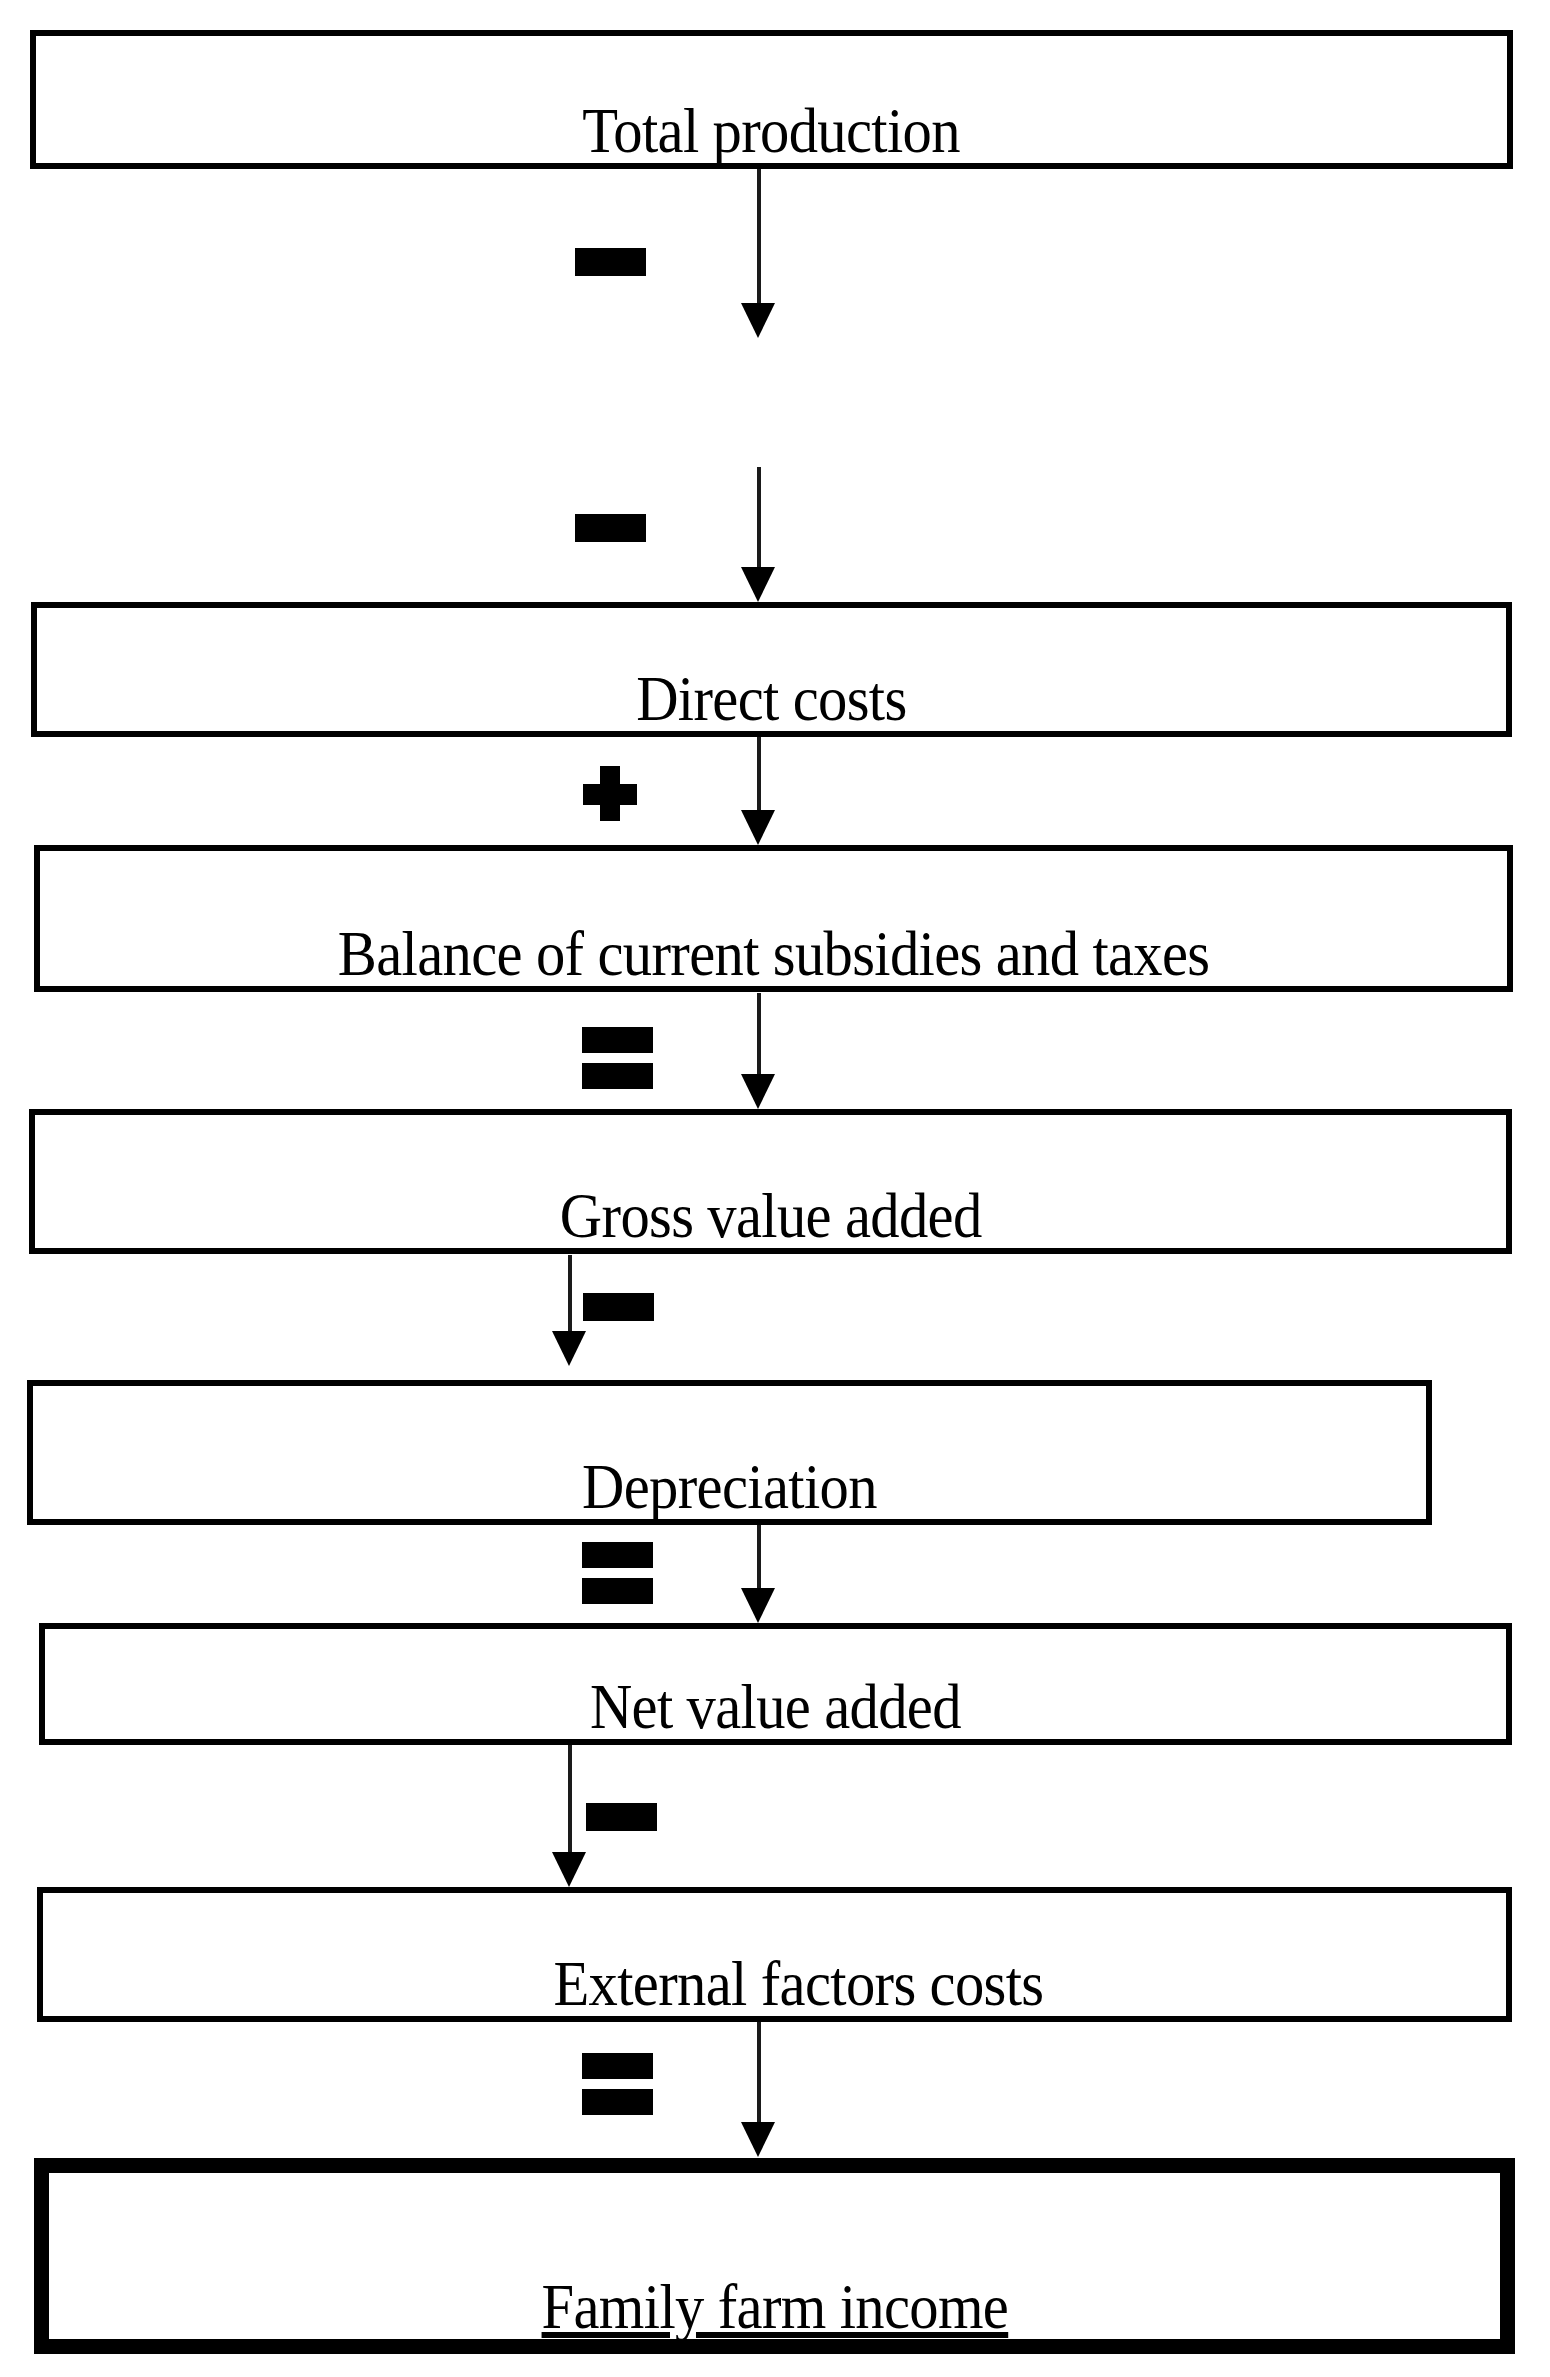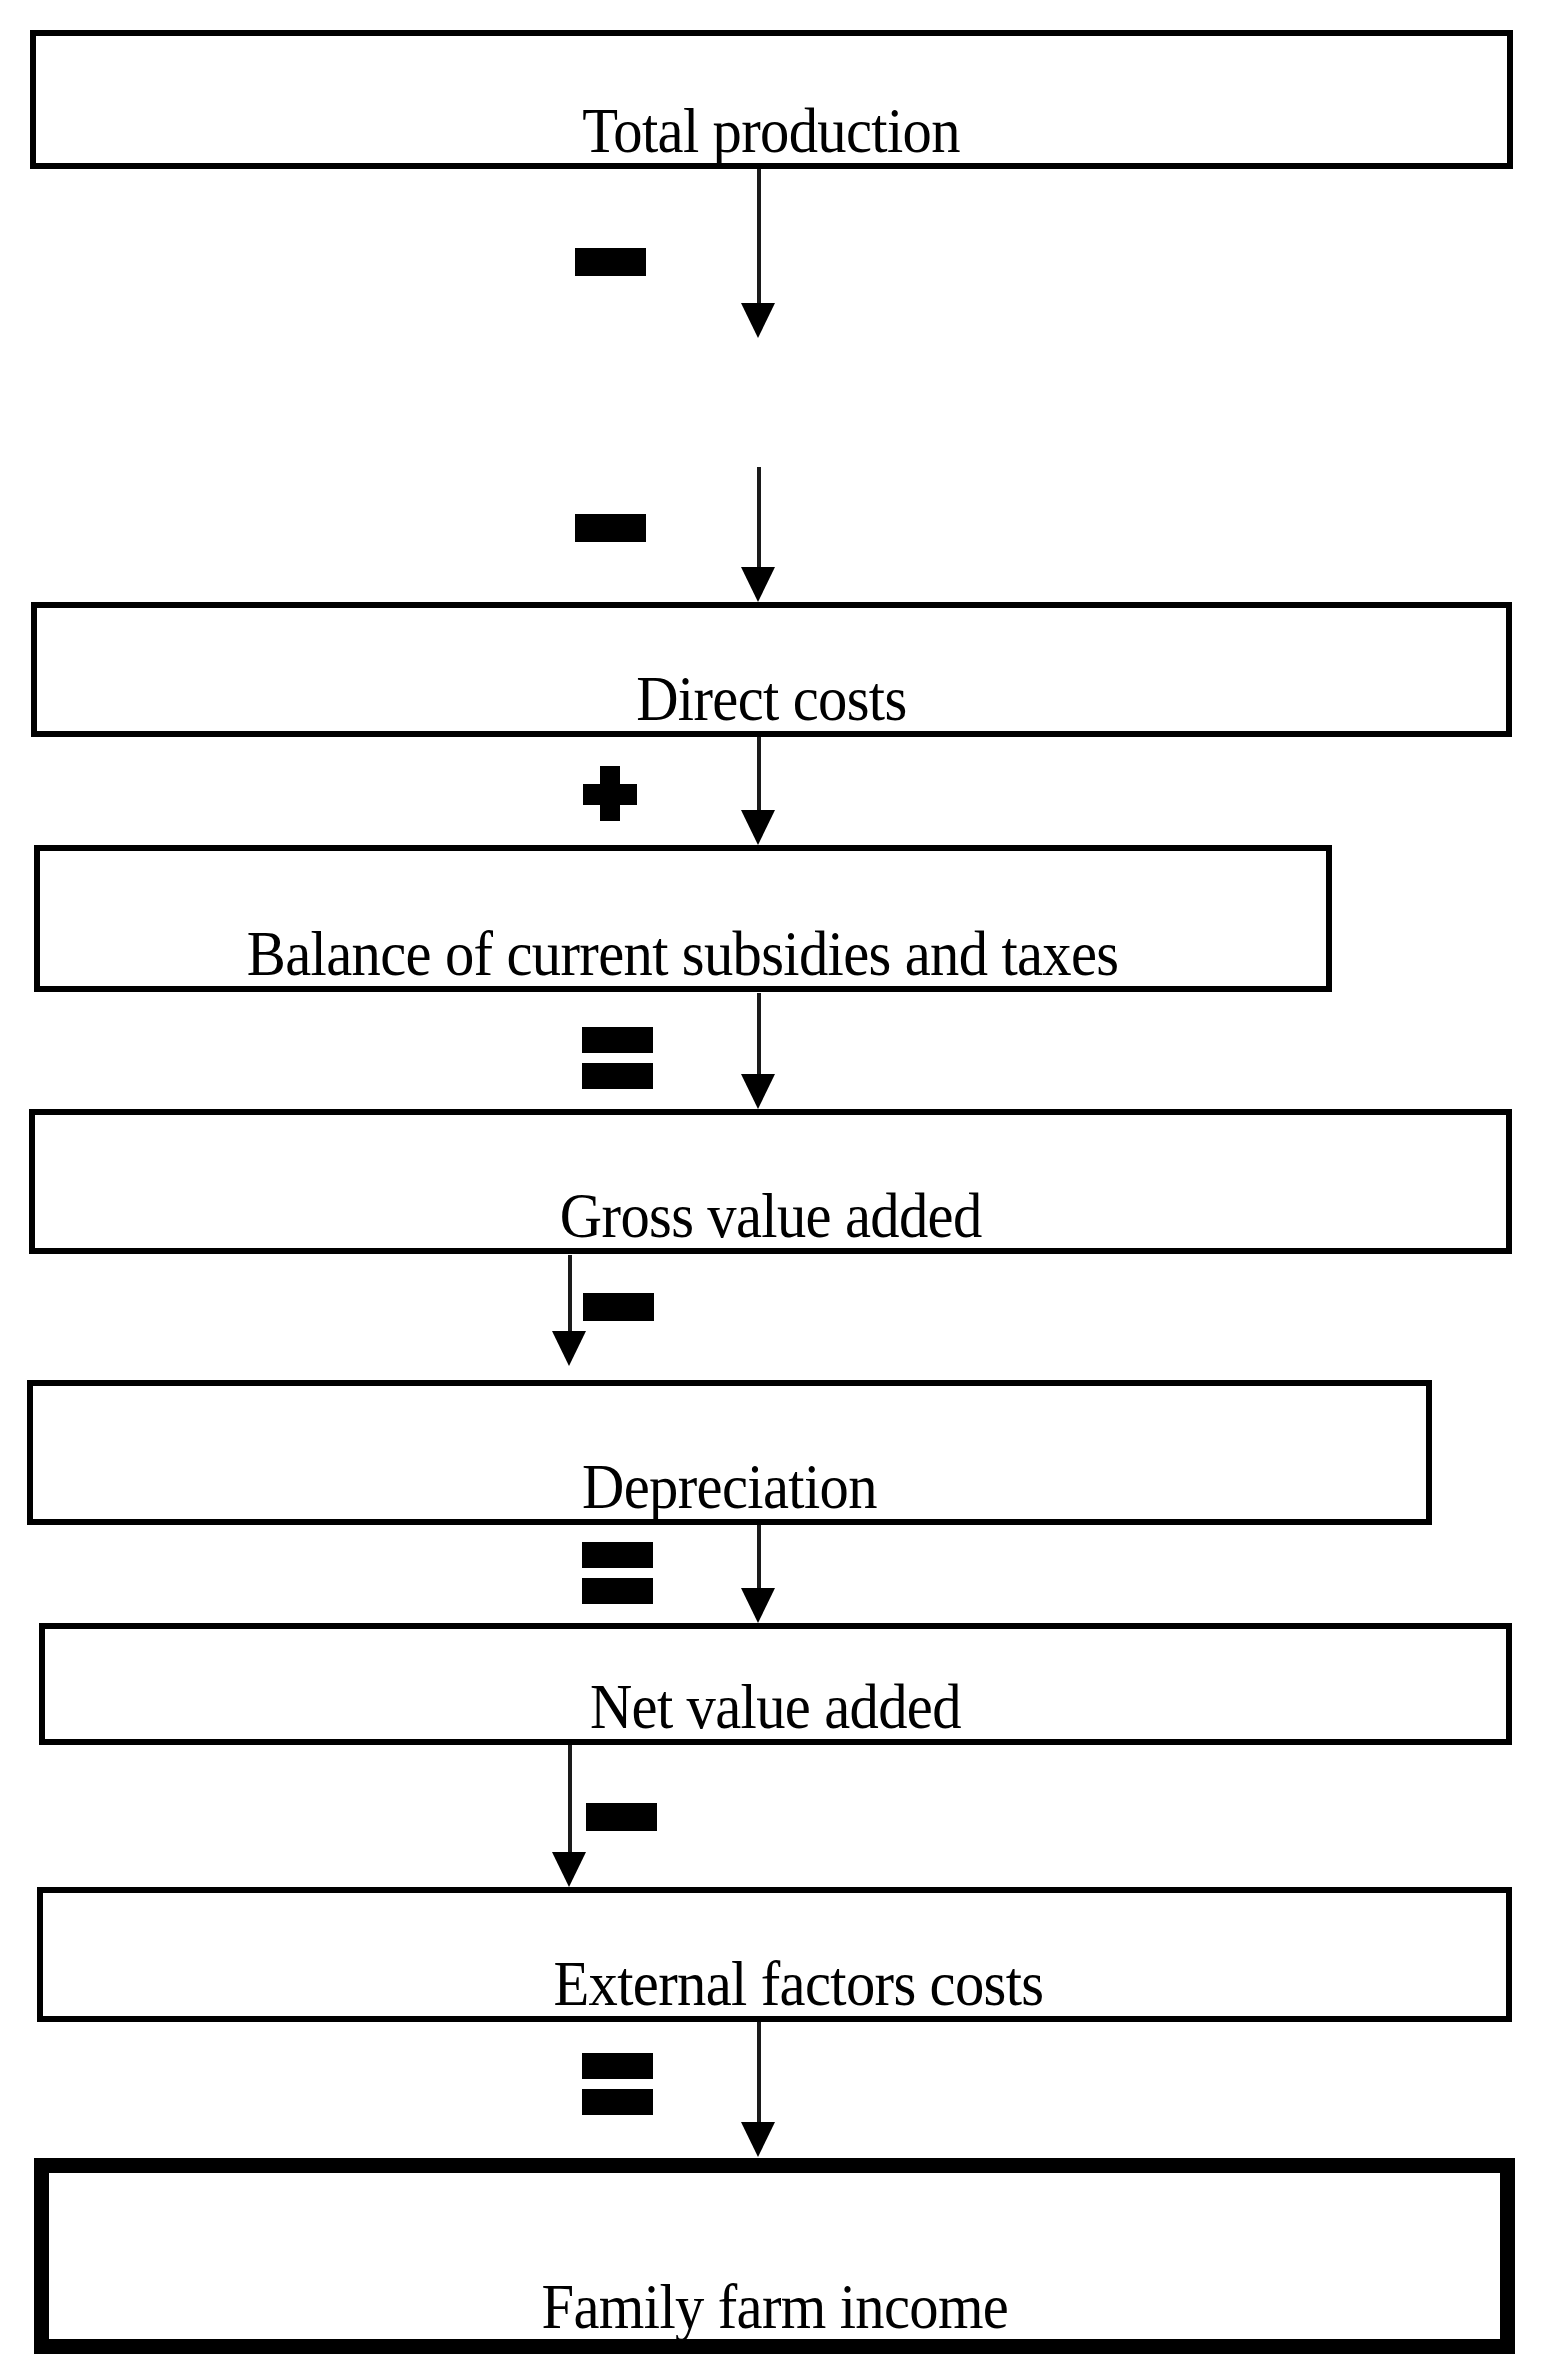--- a/index.html
+++ b/index.html
@@ -22,20 +22,21 @@
     position: absolute;
     box-sizing: border-box;
     background: #ffffff;
     border: 6px solid #000000;
     display: flex;
     align-items: flex-end;
     justify-content: center;
   }
   .node.thick {
     border-width: 15.6px;
+    text-decoration: underline;
   }
   .node-label {
     font-size: 63px;
     line-height: 1.0;
     color: #000000;
     letter-spacing: -0.7px;
     white-space: nowrap;
     transform: scaleX(0.93);
     transform-origin: center center;
   }
@@ -144,21 +145,21 @@
     <div class="op op-equals" title="=" style="left: 582px; top: 2053px; width: 71px; height: 62px;">
       <span class="bar b1"></span>
       <span class="bar b2"></span>
     </div>
     <div class="node" style="left: 30px; top: 30px; width: 1483px; height: 139px;">
       <span class="node-label">Total production</span>
     </div>
     <div class="node" style="left: 31px; top: 602px; width: 1481px; height: 135px;">
       <span class="node-label">Direct costs</span>
     </div>
-    <div class="node" style="left: 34px; top: 845px; width: 1298px; height: 147px;">
+    <div class="node" style="left: 34px; top: 845px; width: 1479px; height: 147px;">
       <span class="node-label">Balance of current subsidies and taxes</span>
     </div>
     <div class="node" style="left: 29px; top: 1109px; width: 1483px; height: 145px;">
       <span class="node-label">Gross value added</span>
     </div>
     <div class="node" style="left: 27px; top: 1366px; width: 1405px; height: 145px; margin-top: 14px;">
       <span class="node-label">Depreciation</span>
     </div>
     <div class="node" style="left: 39px; top: 1623px; width: 1473px; height: 122px;">
       <span class="node-label">Net value added</span>

